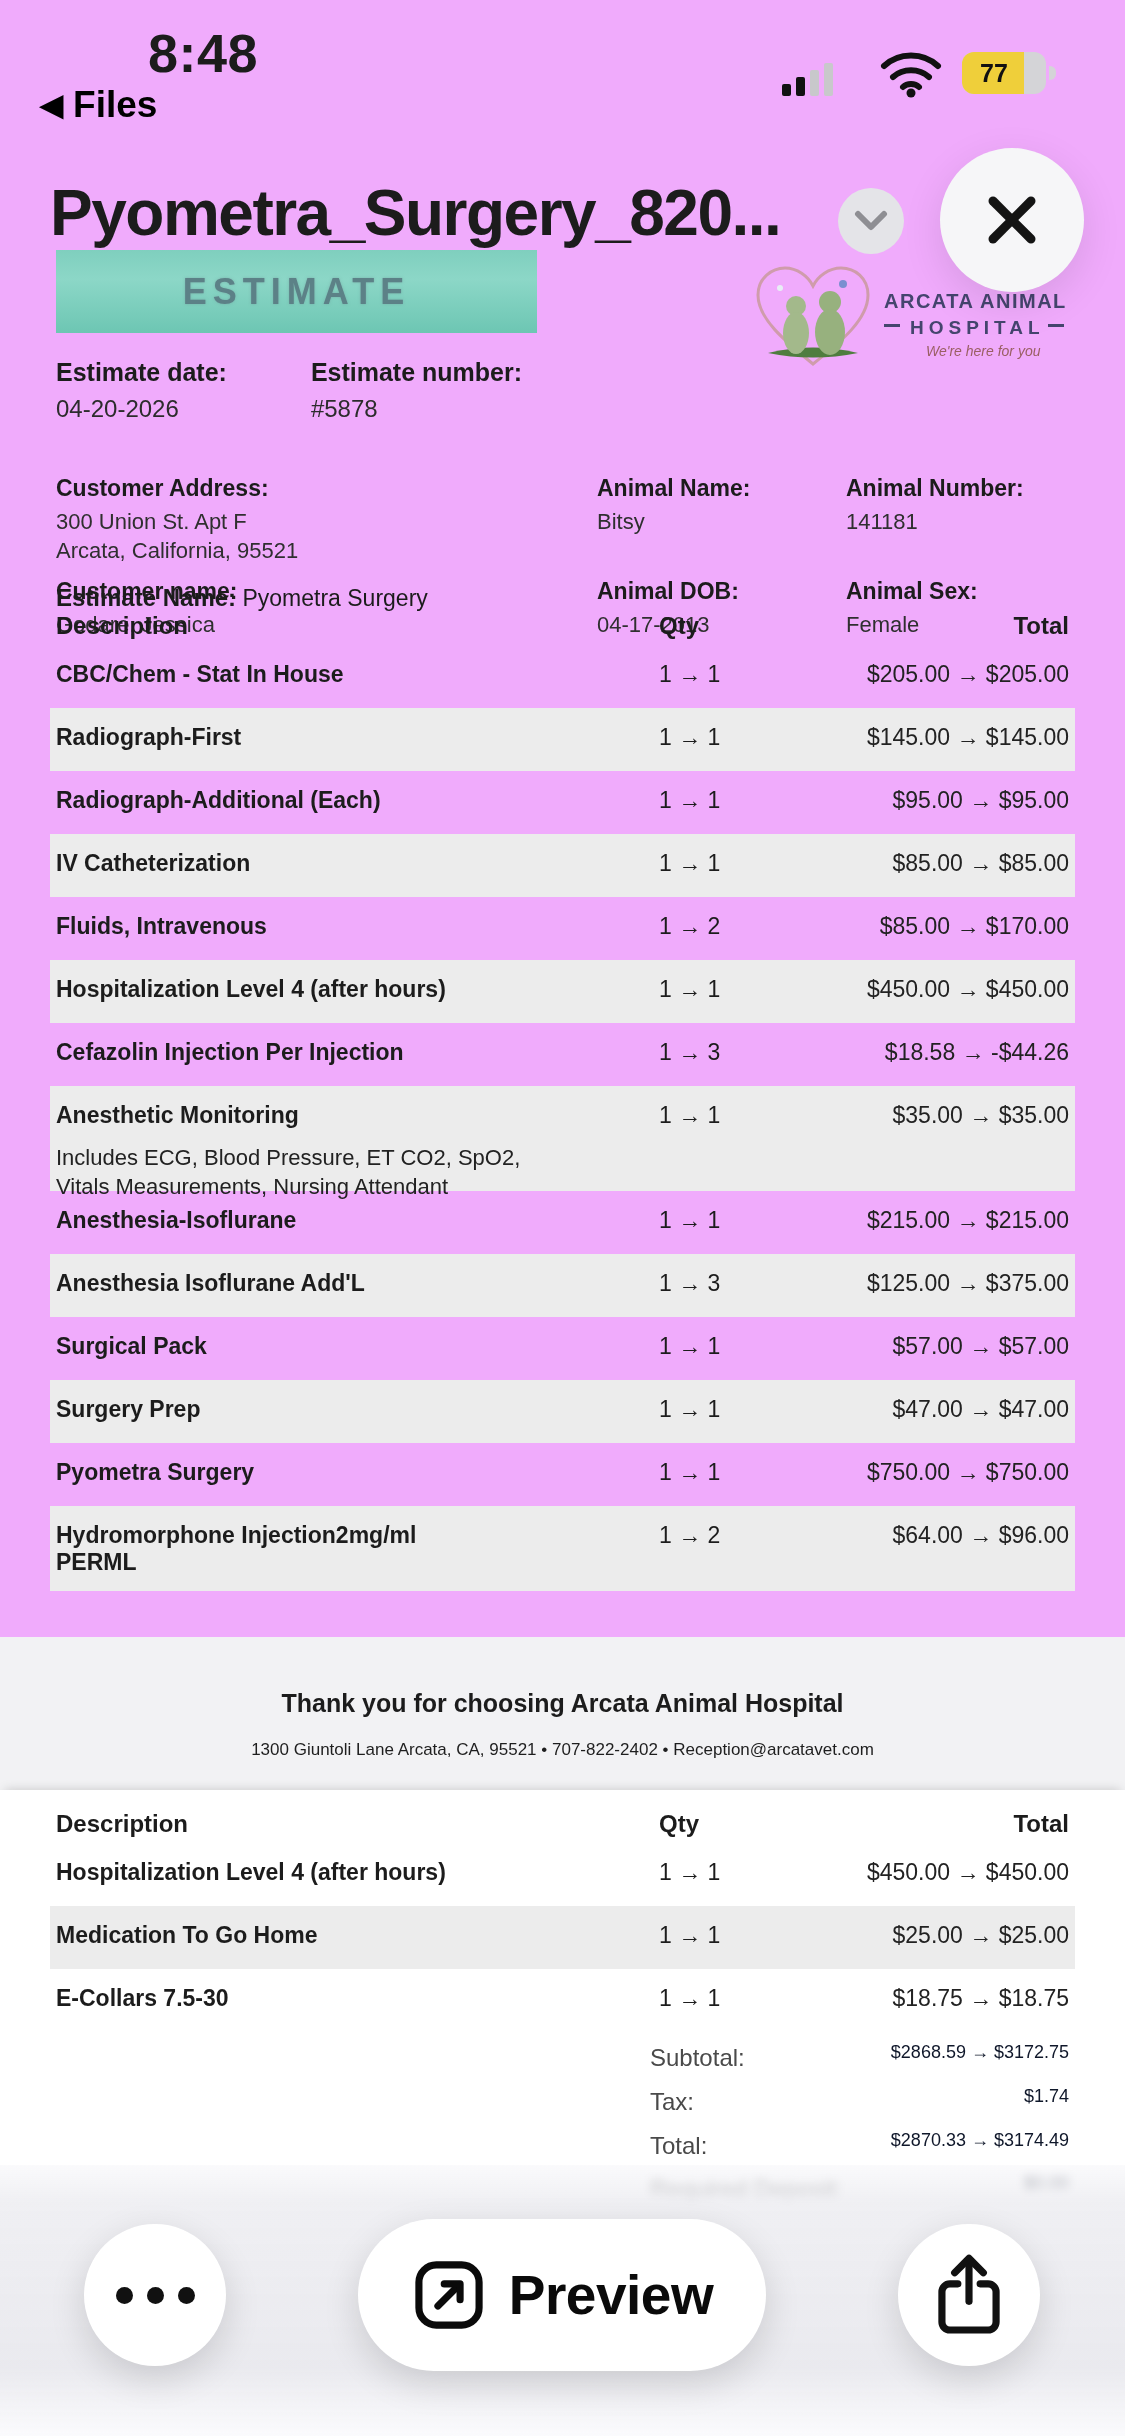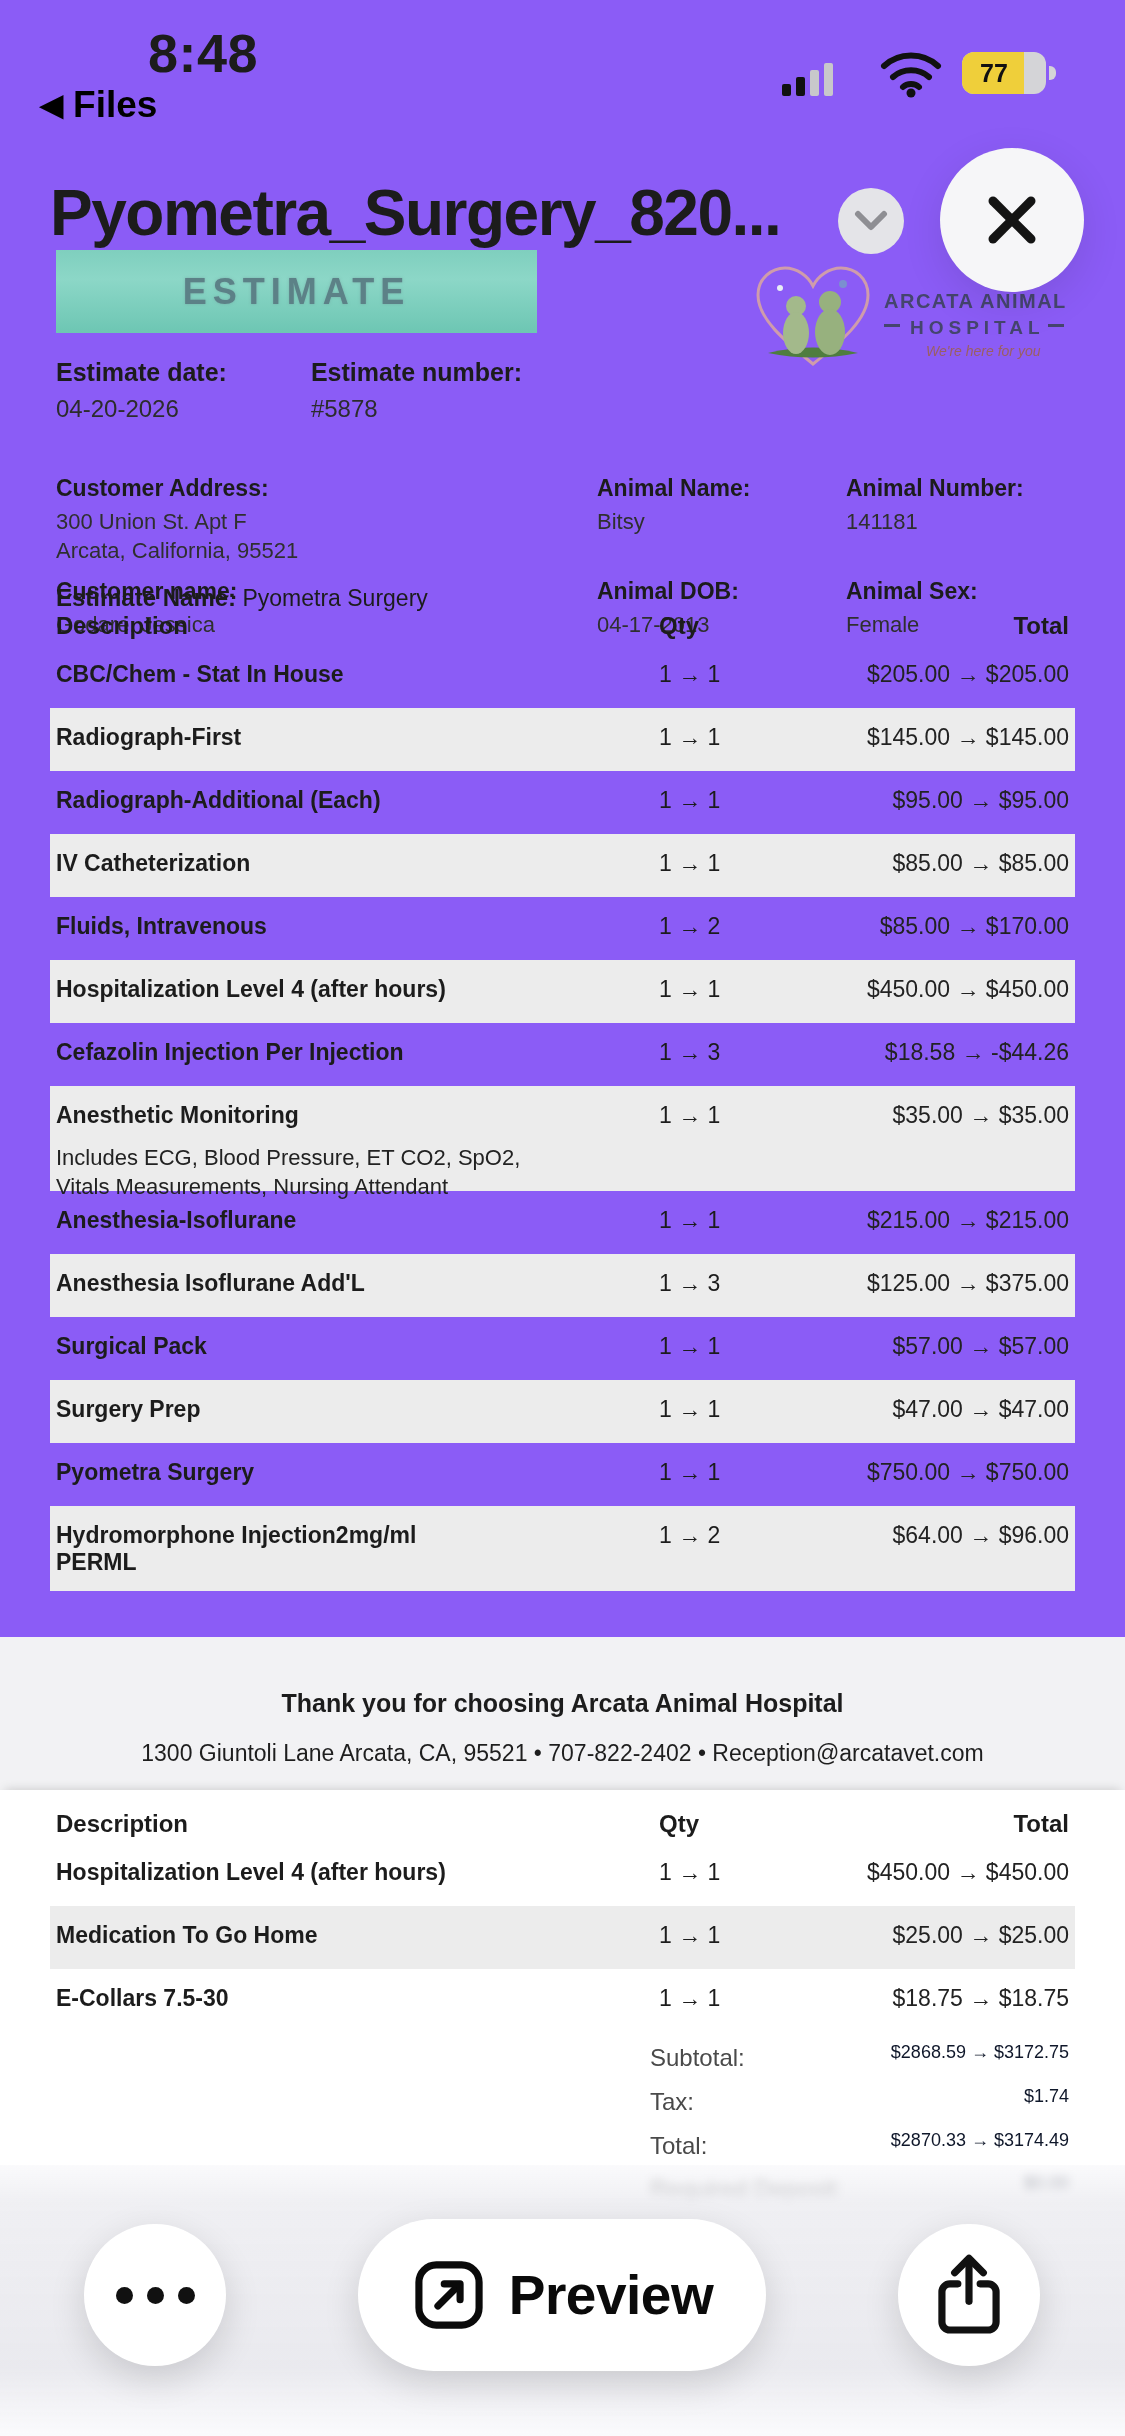--- a/index.html
+++ b/index.html
@@ -26,21 +26,21 @@
   .batt-num { position:absolute; left:6px; top:7px; width:52px; text-align:center; font-size:25px; font-weight:bold; color:#111; z-index:2;}
   .batt-nub { position:absolute; left:87px; top:14px; width:7px; height:14px; border-radius:0 6px 6px 0; background:#d4d4d7;}
   .files-back { position:absolute; left:40px; top:84px; display:flex; align-items:center; gap:10px; font-size:37px; font-weight:bold; color:#000; z-index:4; cursor:pointer;}
   .files-back .tri { font-size:30px; transform:translateY(-1px); }
   
   .doc-title { position:absolute; left:50px; top:176px; width:780px; font-size:64px; font-weight:800; letter-spacing:-1.5px; white-space:nowrap; overflow:hidden; z-index:4;}
   .chev-btn { position:absolute; left:838px; top:188px; width:66px; height:66px; border-radius:50%; background:#e4e4e8; display:flex; align-items:center; justify-content:center; z-index:4; cursor:pointer;}
   .close-btn { position:absolute; left:940px; top:148px; width:144px; height:144px; border-radius:50%; background:#f6f6f8; box-shadow:0 12px 40px rgba(0,0,0,0.10); display:flex; align-items:center; justify-content:center; z-index:4; cursor:pointer;}
   
   .pdf-area { position:absolute; inset:0; }
-  .page1 { position:absolute; left:0; top:0; width:1125px; height:1637px; background:#8b5cf6; }
+  .page1 { position:absolute; left:0; top:0; width:1125px; height:1637px; background:#f0abfc; }
   .page-gap { position:absolute; left:0; top:1637px; width:1125px; height:153px; background:#f2f2f4; text-align:center; }
   .page2 { position:absolute; left:0; top:1790px; width:1125px; height:646px; background:#ffffff; box-shadow:0 -5px 10px -5px rgba(0,0,0,0.18); }
   
   .banner { position:absolute; left:56px; top:250px; width:481px; height:83px;
     background:linear-gradient(180deg,#7fcfbe 0%,#8cd7c7 35%,#6dc6b3 100%);
     display:flex; align-items:center; justify-content:center;
     font-size:36px; font-weight:bold; letter-spacing:6px; color:#5c8187;
     text-shadow:0 0 3px rgba(110,150,150,0.55);
   }
   .logo { position:absolute; left:750px; top:258px; width:330px; height:120px; }
@@ -64,21 +64,21 @@
   .c-total{ flex:1; text-align:right; }
   .trow { display:flex; padding:16px 6px 0 6px; height:63px; align-items:flex-start; }
   .tbody .trow:nth-child(even) { background:#ececec; }
   .trow.h-note { height:105px; }
   .trow.h-two  { height:85px; }
   .d-title { font-weight:bold; white-space:pre-line; line-height:27px; }
   .d-note { font-weight:normal; font-size:22px; line-height:29px; margin-top:14px; white-space:pre-line; color:#222; }
   .money { color:#222; }
   
   .thanks { padding-top:52px; font-size:25px; font-weight:bold; }
-  .addr { margin-top:22px; font-size:23px; color:#1e1e1e; }
+  .addr { margin-top:22px; font-size:17px; color:#1e1e1e; }
   
   .tbl2 { position:relative; left:50px; top:20px; width:1025px; font-size:23px; }
   .totals { position:relative; left:50px; top:22px; width:1025px; }
   .tot-row { position:relative; height:44px; }
   .tot-lbl { position:absolute; left:600px; top:10px; font-size:24px; color:#4a4a4a; }
   .tot-val { position:absolute; right:6px; top:8px; font-size:18px; font-weight:normal; color:#0f172a; }
   
   .backdrop { position:absolute; left:0; top:2165px; width:1125px; height:271px; z-index:5;
     background:linear-gradient(180deg, rgba(246,246,249,0.55) 0%, rgba(238,238,242,0.92) 14%, rgba(233,233,238,0.96) 75%, rgba(251,251,253,1) 100%);
     backdrop-filter:blur(5px);

